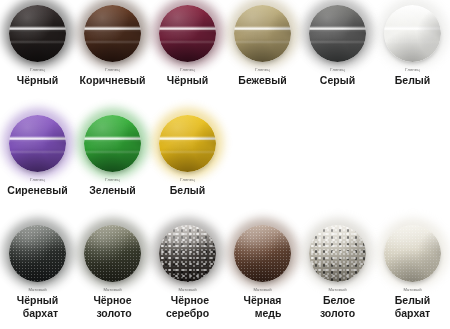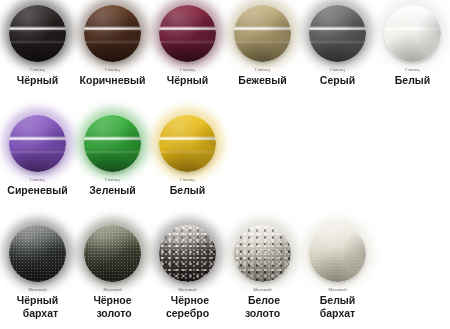--- a/index.html
+++ b/index.html
@@ -306,20 +306,34 @@
             <div class="topsheen"></div>
             <div class="shade"></div>
           </div>
         </div>
         <div class="finish">Матовый</div>
         <div class="name">Чёрное
 серебро</div>
       </div>
       <div class="cell">
         <div class="swatch-wrap">
+          <div class="glow" style="background: rgb(107, 74, 56);"></div>
+          <div class="swatch">
+            <div class="body" style="background: linear-gradient(rgb(161, 129, 108) 0%, rgb(107, 74, 56) 45%, rgb(58, 36, 26) 100%);"></div>
+            <div class="grain"></div>
+            <div class="topsheen"></div>
+            <div class="shade"></div>
+          </div>
+        </div>
+        <div class="finish">Матовый</div>
+        <div class="name">Чёрная
+медь</div>
+      </div>
+      <div class="cell">
+        <div class="swatch-wrap">
           <div class="glow" style="background: rgb(183, 179, 167);"></div>
           <div class="swatch">
             <div class="body" style="background: linear-gradient(rgb(230, 226, 216) 0%, rgb(183, 179, 167) 45%, rgb(141, 136, 124) 100%);"></div>
             <div class="grain coarse"></div>
             <div class="topsheen"></div>
             <div class="shade"></div>
           </div>
         </div>
         <div class="finish">Матовый</div>
         <div class="name">Белое

